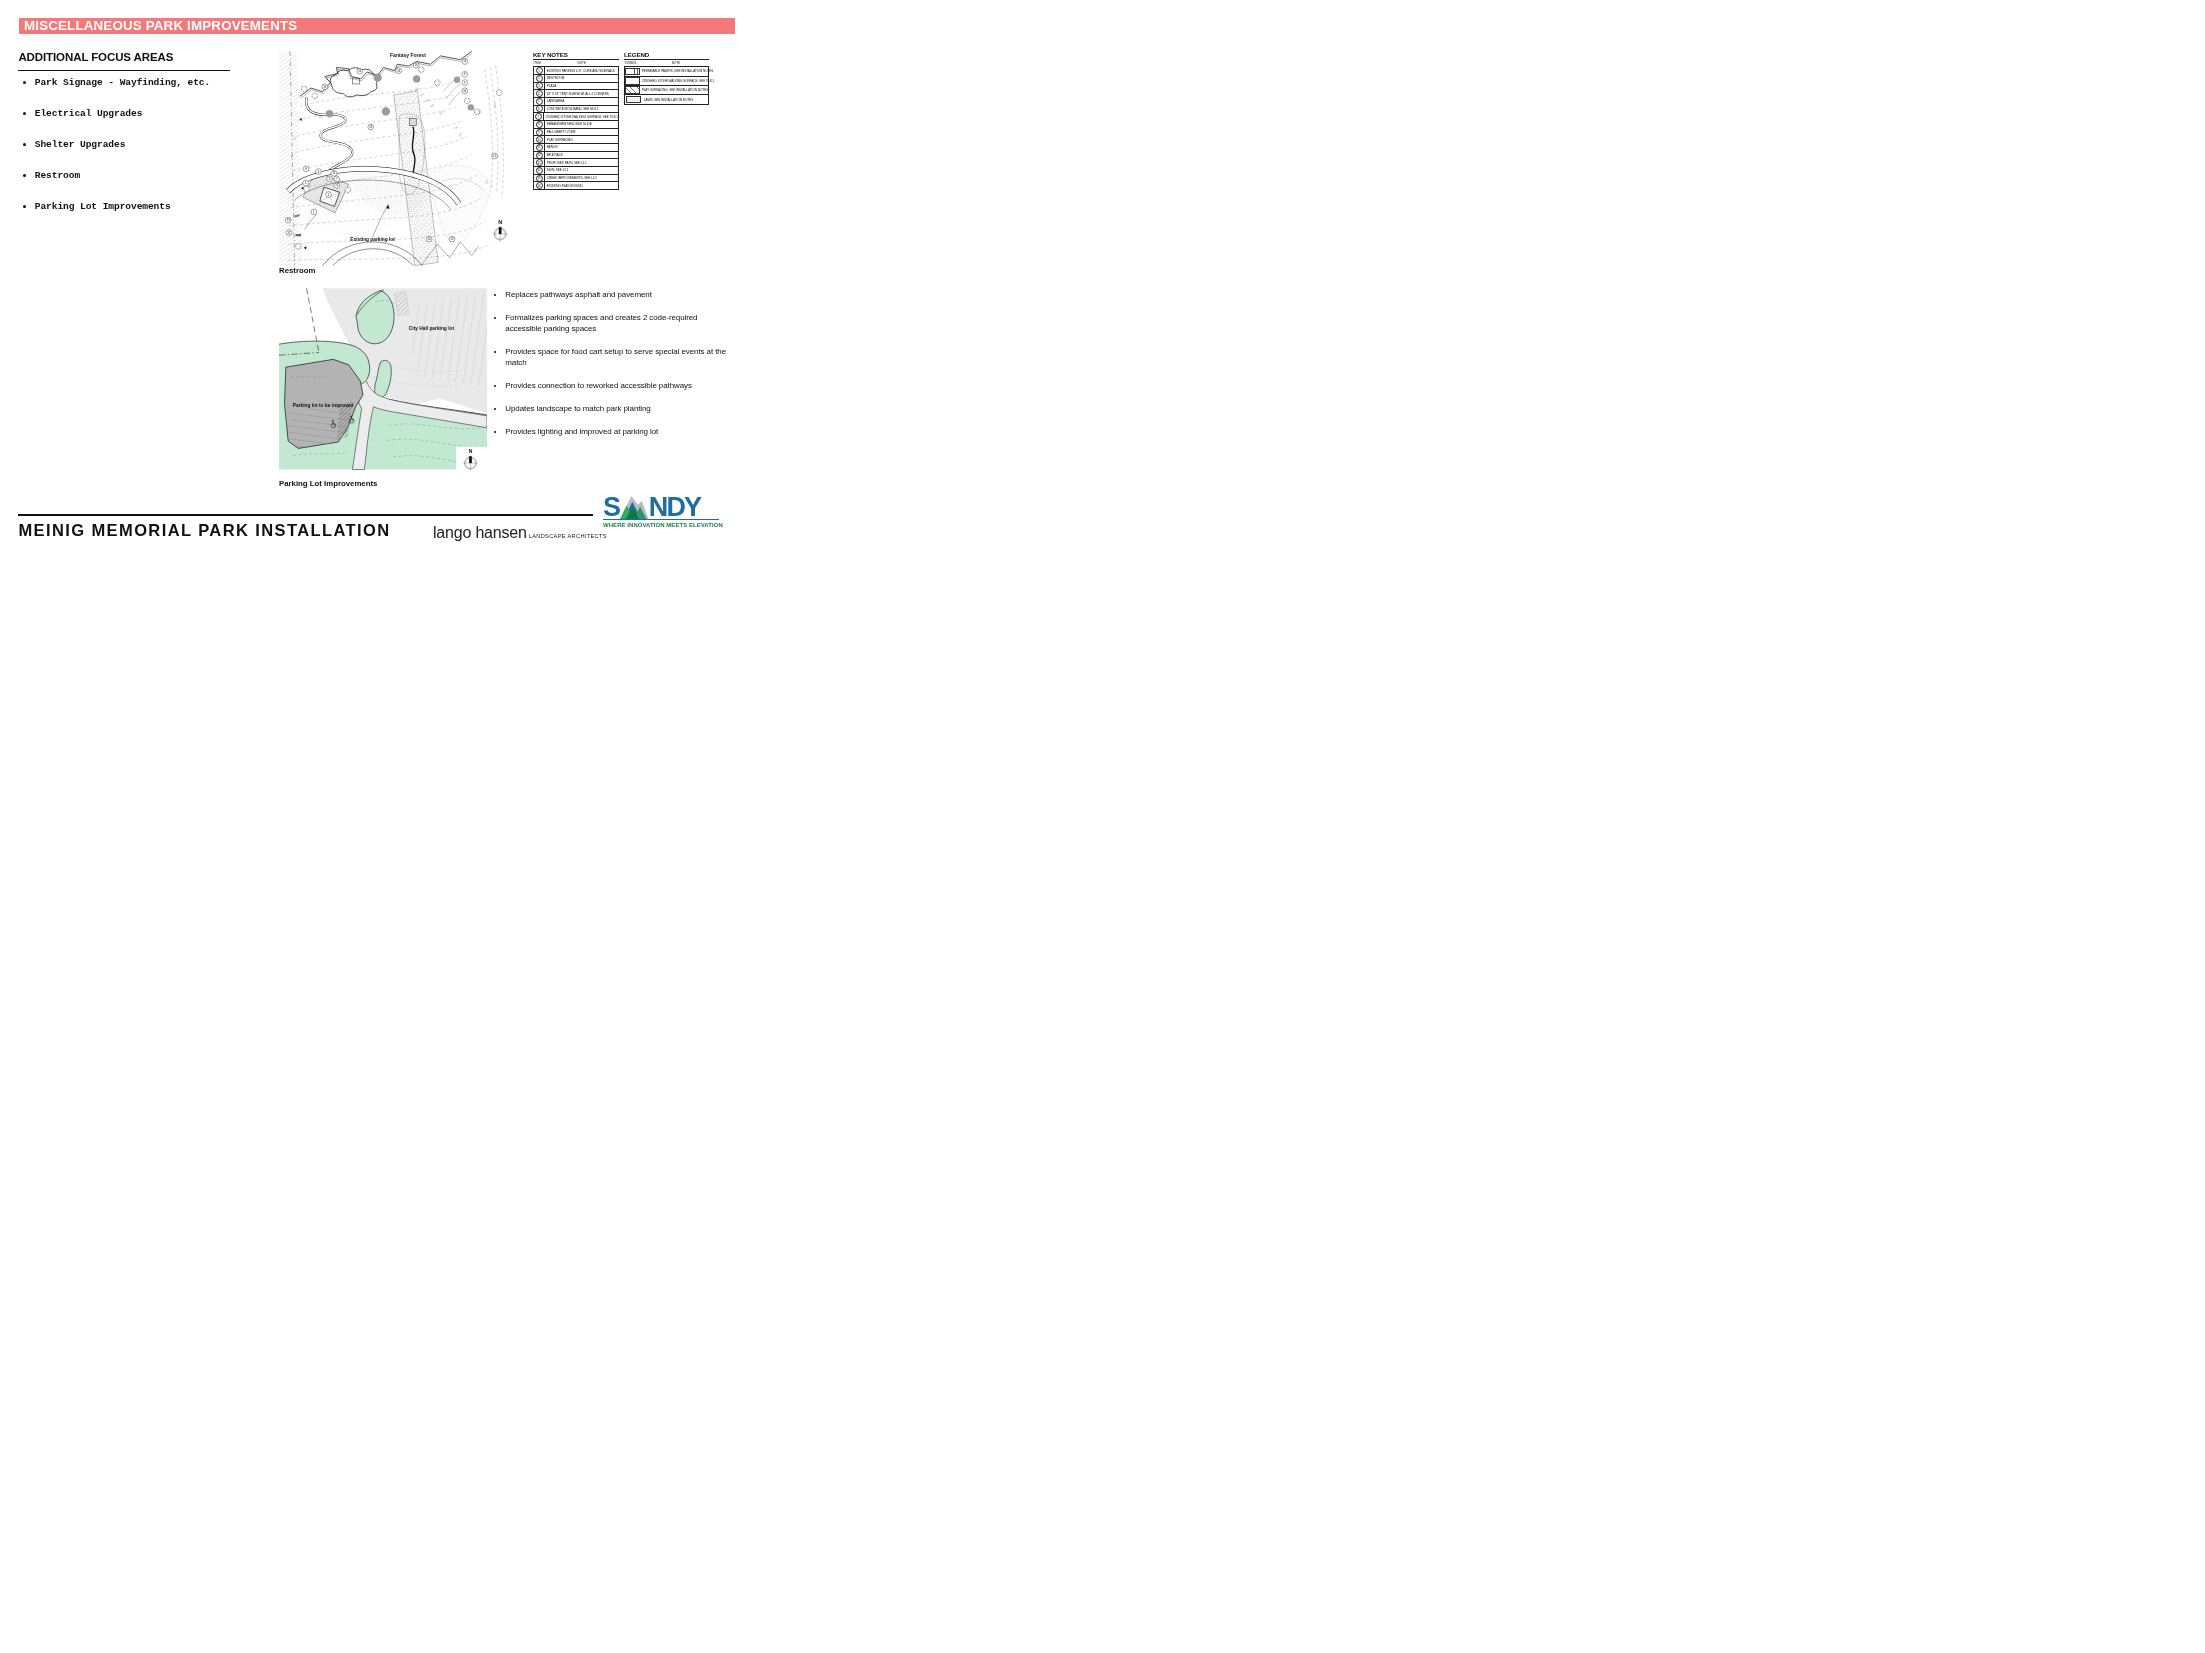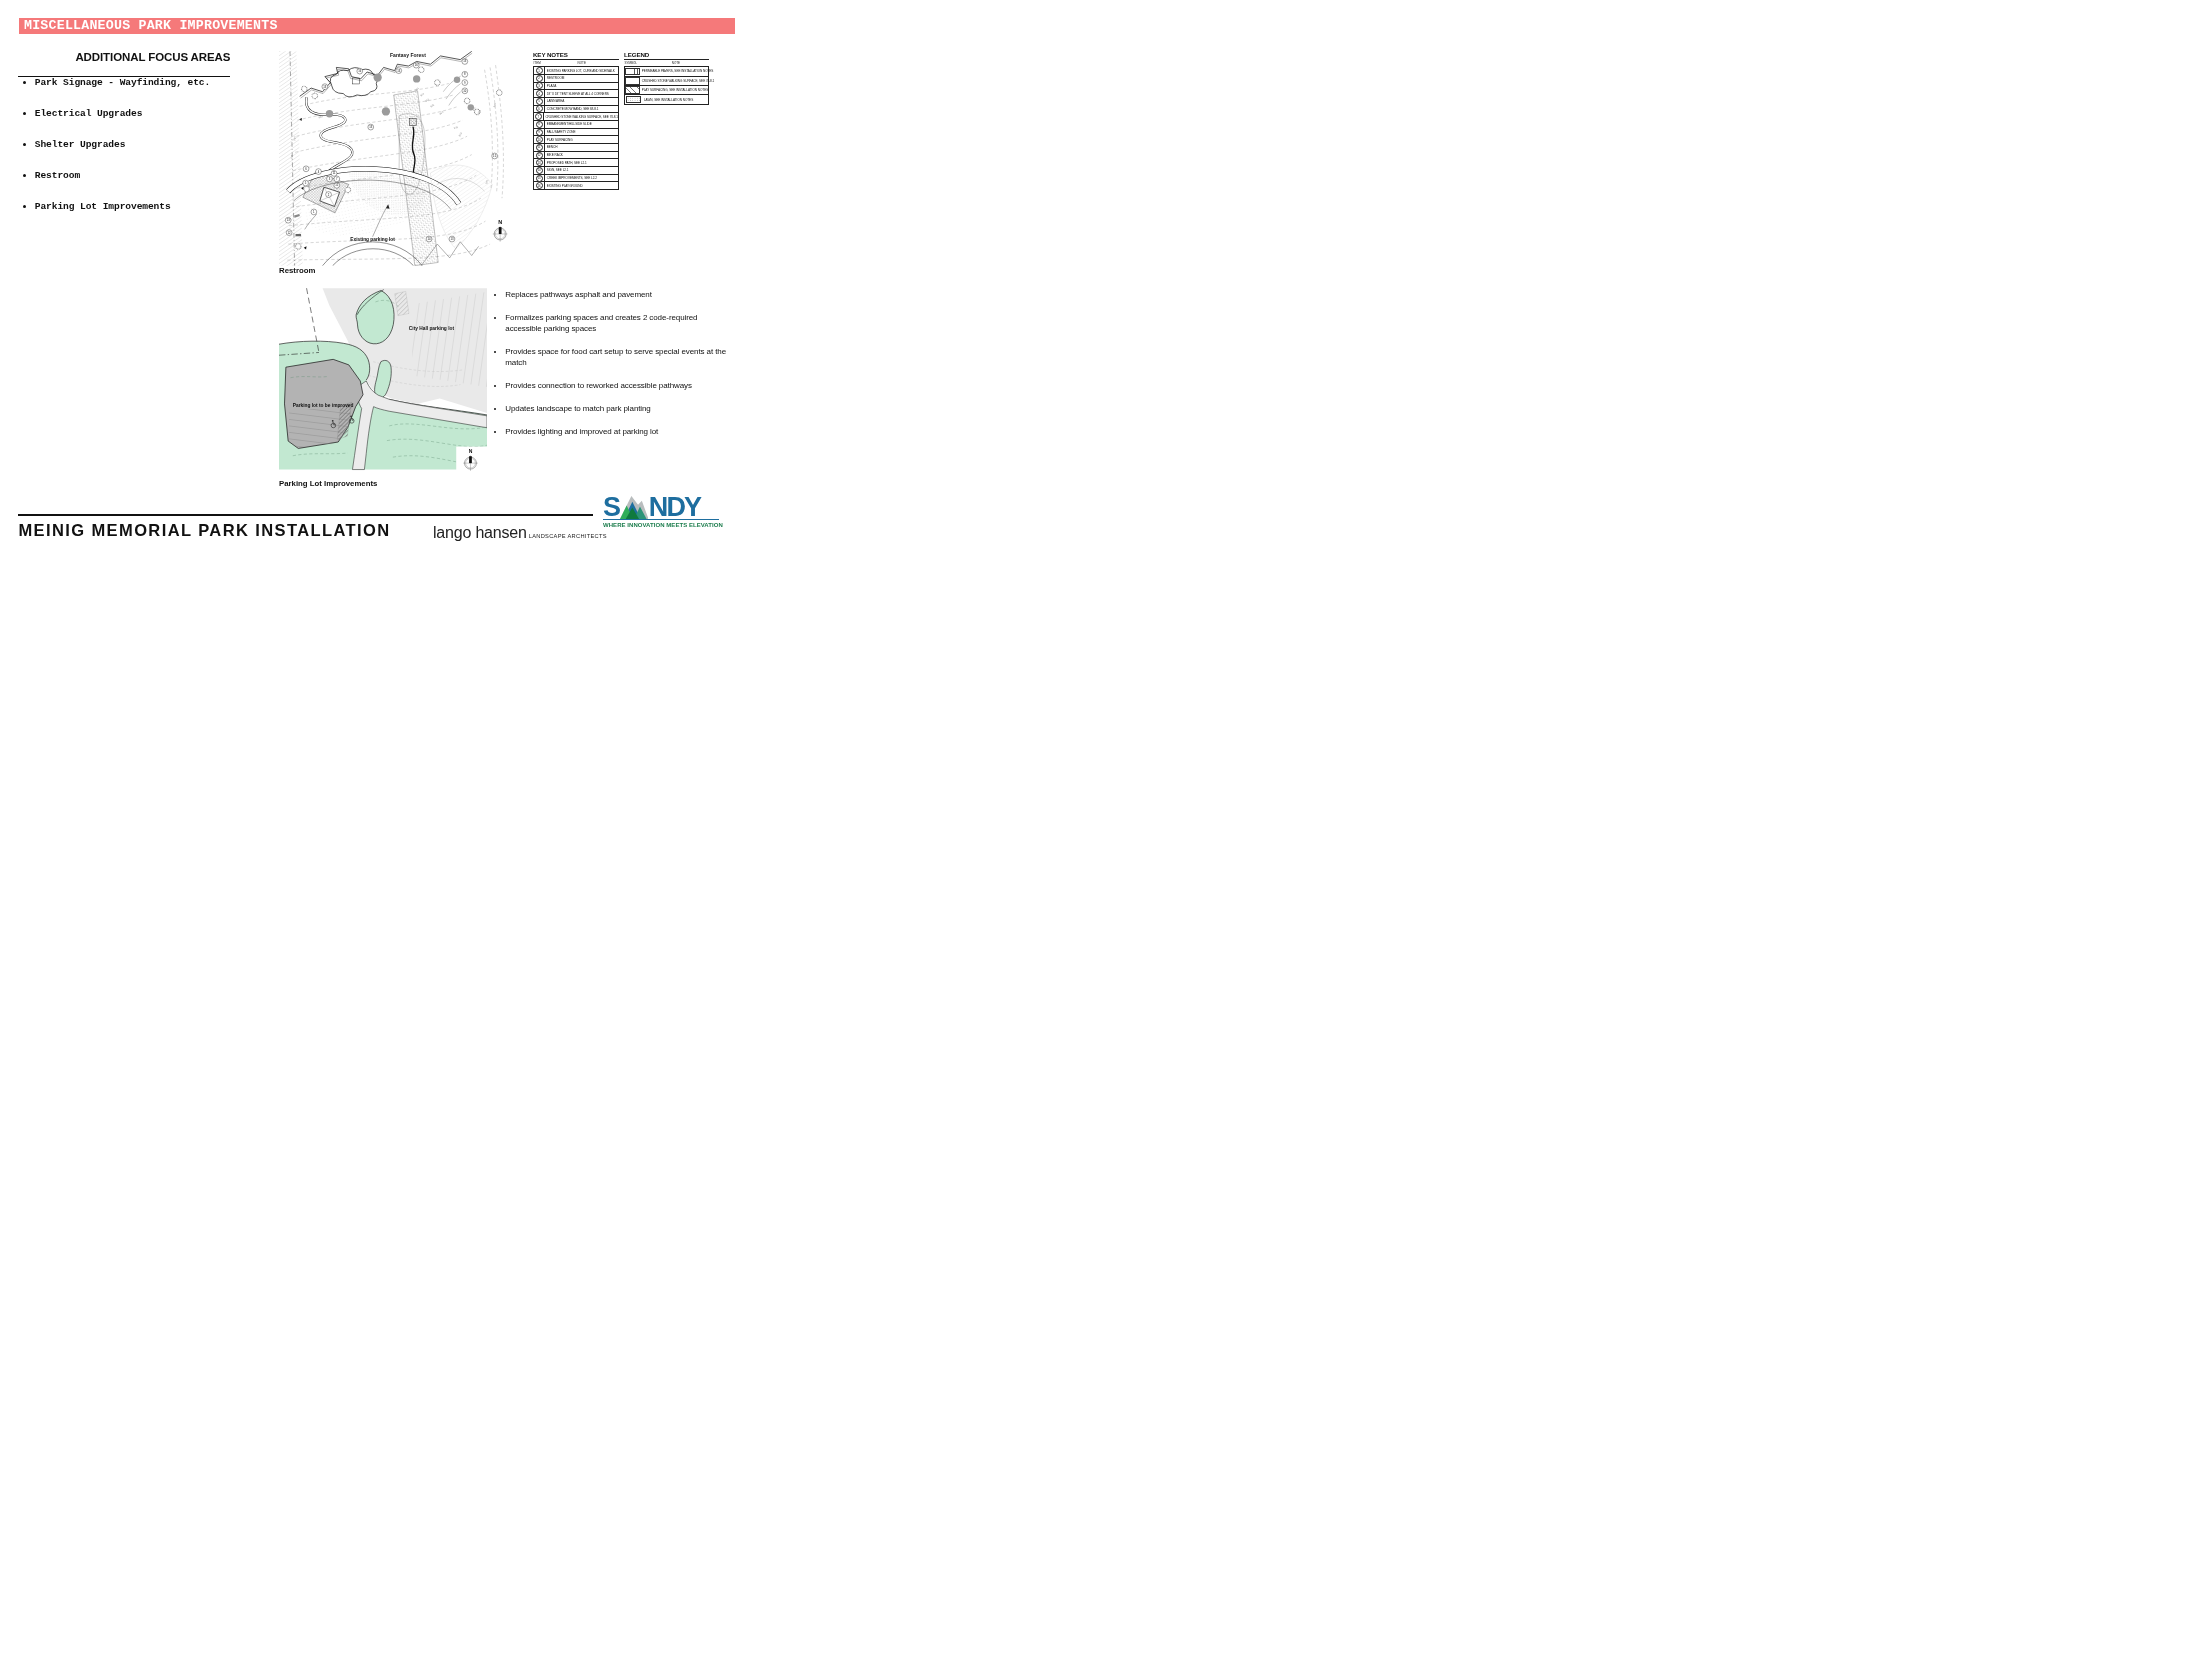--- a/index.html
+++ b/index.html
@@ -1,24 +1,24 @@
 <!DOCTYPE html>
 <html style="font-size:7.4px"><head>
 <meta charset="utf-8">
 <style>
   html,body{margin:0;padding:0;background:#fff;}
   .page{position:relative;width:735px;height:551px;background:#fff;overflow:hidden;
         font-family:"Liberation Sans",sans-serif;color:#111;}
   
   .banner{position:absolute;left:19px;top:18.4px;right:0;height:16px;background:#f5797a;}
   .banner .t{position:absolute;left:5px;top:0;line-height:16px;font-size:13.3px;font-weight:bold;
-             color:#fff;letter-spacing:0.2px;white-space:nowrap;font-family:Liberation Mono, monospace;}
+             color:#fff;letter-spacing:0.2px;white-space:nowrap;}
   
   .focus-h{position:absolute;left:18.4px;top:51px;width:212px;font-size:11.5px;font-weight:bold;
-           letter-spacing:-0.1px;border-bottom:1.4px solid #111;padding-bottom:13px;text-align:right;}
+           letter-spacing:-0.1px;border-bottom:1.4px solid #111;padding-bottom:7px;}
   .focus-list{position:absolute;left:21px;top:77px;width:216px;margin:0;padding-left:13.8px;font-family:Liberation Mono, monospace;}
   .focus-list li{font-size:9.6px;font-weight:bold;margin-bottom:20px;letter-spacing:-0.1px;}
   
   .map1{position:absolute;left:279px;top:51px;width:234px;height:215px;}
   .map1-cap{position:absolute;left:279px;top:266px;font-size:7.8px;font-weight:bold;}
   .map2{position:absolute;left:279px;top:288px;width:208px;height:190px;}
   .map2-cap{position:absolute;left:279px;top:479px;font-size:7.8px;font-weight:bold;}
   svg text.maplabel{font-family:"Liberation Sans",sans-serif;font-weight:bold;fill:#111;}
   svg text.cadnum{font-family:"Liberation Sans",sans-serif;fill:#8f8f8f;}
   

